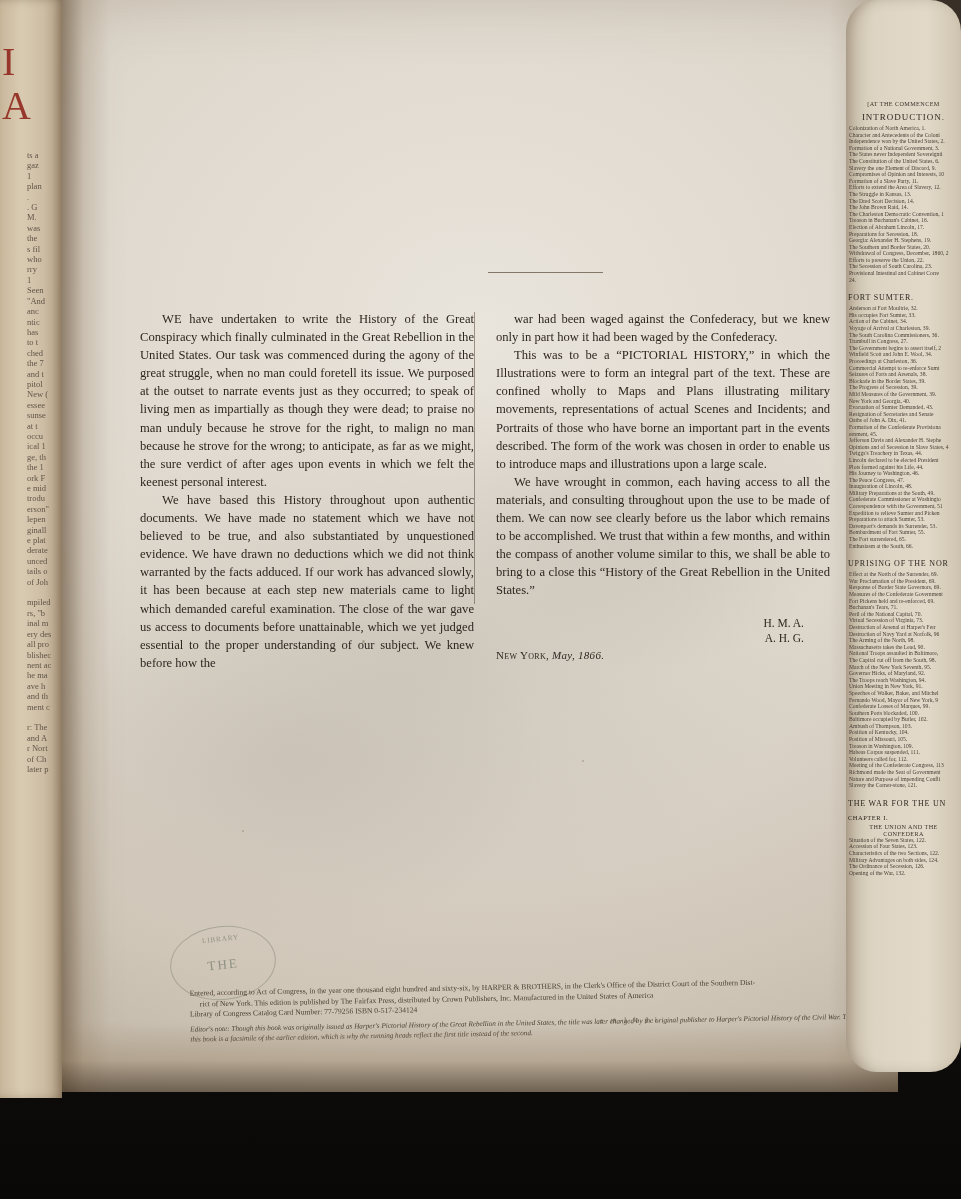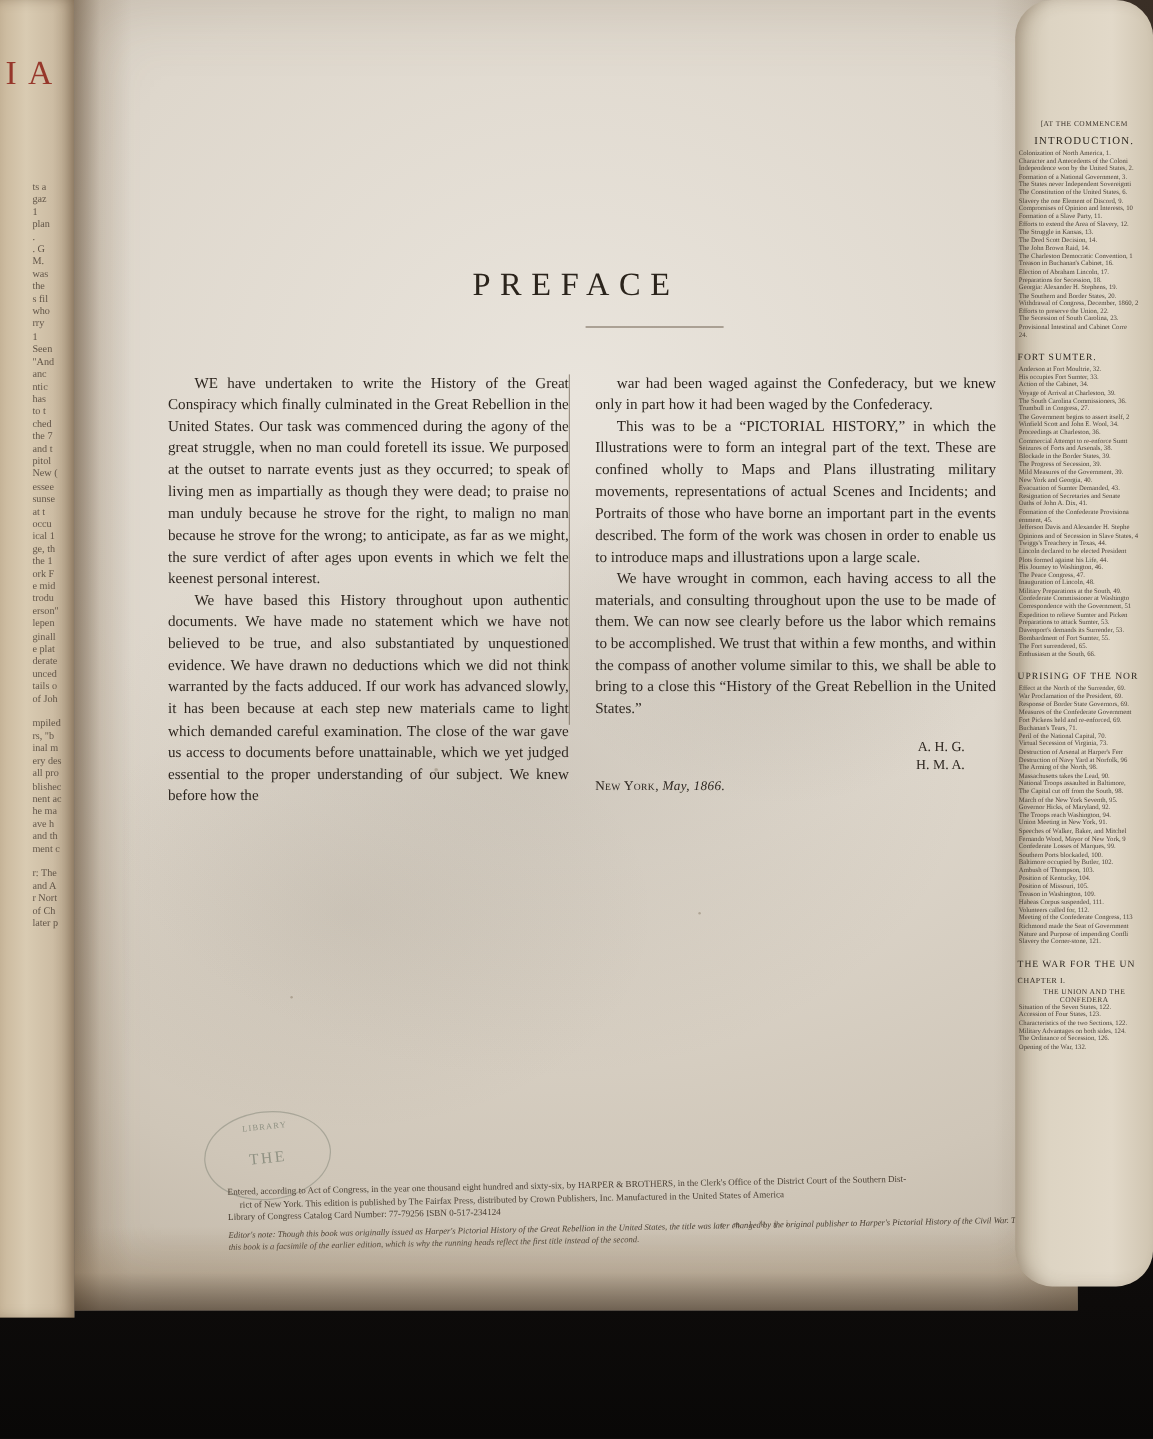--- a/index.html
+++ b/index.html
@@ -42,25 +42,24 @@
     overflow: hidden;
   }
   .left-page .lp-red {
     position: absolute;
     top: 40px;
     left: 2px;
     width: 46px;
     height: 110px;
     color: #8d1f15;
     font-family: "Liberation Serif", serif;
-    font-size: 28px;
+    font-size: 40px;
     letter-spacing: 2px;
     line-height: 44px;
     opacity: 0.85;
-    text-align: center;
   }
   .left-page .lp-col {
     position: absolute;
     left: 3px;
     width: 54px;
     font-size: 8.5px;
     line-height: 10.4px;
     color: #4d4136;
     opacity: 0.85;
     white-space: pre-line;
@@ -349,37 +348,36 @@
 r: The
 and A
 r Nort
 of Ch
 later p</div>
   </div>
 
   <div class="sheet">
     <div class="bleed"></div>
 
-    <div class="preface-title">PREFACE</div>
     <div class="title-rule"></div>
 
     <div class="vrule"></div>
 
     <div class="columns">
       <div class="col left">
         <p>WE have undertaken to write the History of the Great Conspiracy which finally culminated in the Great Rebellion in the United States. Our task was commenced during the agony of the great struggle, when no man could foretell its issue. We purposed at the outset to narrate events just as they occurred; to speak of living men as impartially as though they were dead; to praise no man unduly because he strove for the right, to malign no man because he strove for the wrong; to anticipate, as far as we might, the sure verdict of after ages upon events in which we felt the keenest personal interest.</p>
         <p>We have based this History throughout upon authentic documents. We have made no statement which we have not believed to be true, and also substantiated by unquestioned evidence. We have drawn no deductions which we did not think warranted by the facts adduced. If our work has advanced slowly, it has been because at each step new materials came to light which demanded careful examination. The close of the war gave us access to documents before unattainable, which we yet judged essential to the proper understanding of our subject. We knew before how the</p>
       </div>
       <div class="col right">
         <p>war had been waged against the Confederacy, but we knew only in part how it had been waged by the Confederacy.</p>
         <p>This was to be a “PICTORIAL HISTORY,” in which the Illustrations were to form an integral part of the text. These are confined wholly to Maps and Plans illustrating military movements, representations of actual Scenes and Incidents; and Portraits of those who have borne an important part in the events described. The form of the work was chosen in order to enable us to introduce maps and illustrations upon a large scale.</p>
         <p>We have wrought in common, each having access to all the materials, and consulting throughout upon the use to be made of them. We can now see clearly before us the labor which remains to be accomplished. We trust that within a few months, and within the compass of another volume similar to this, we shall be able to bring to a close this “History of the Great Rebellion in the United States.”</p>
         <div class="signature">
+          <div>H. M. A.</div>
           <div>A. H. G.</div>
-          <div>H. M. A.</div>
         </div>
         <div class="dateline">
           <span style="font-variant:small-caps;">New York,</span>
           <em>May, 1866.</em>
         </div>
       </div>
     </div>
 
     <div class="stamp">
       <div class="s1">LIBRARY</div>

